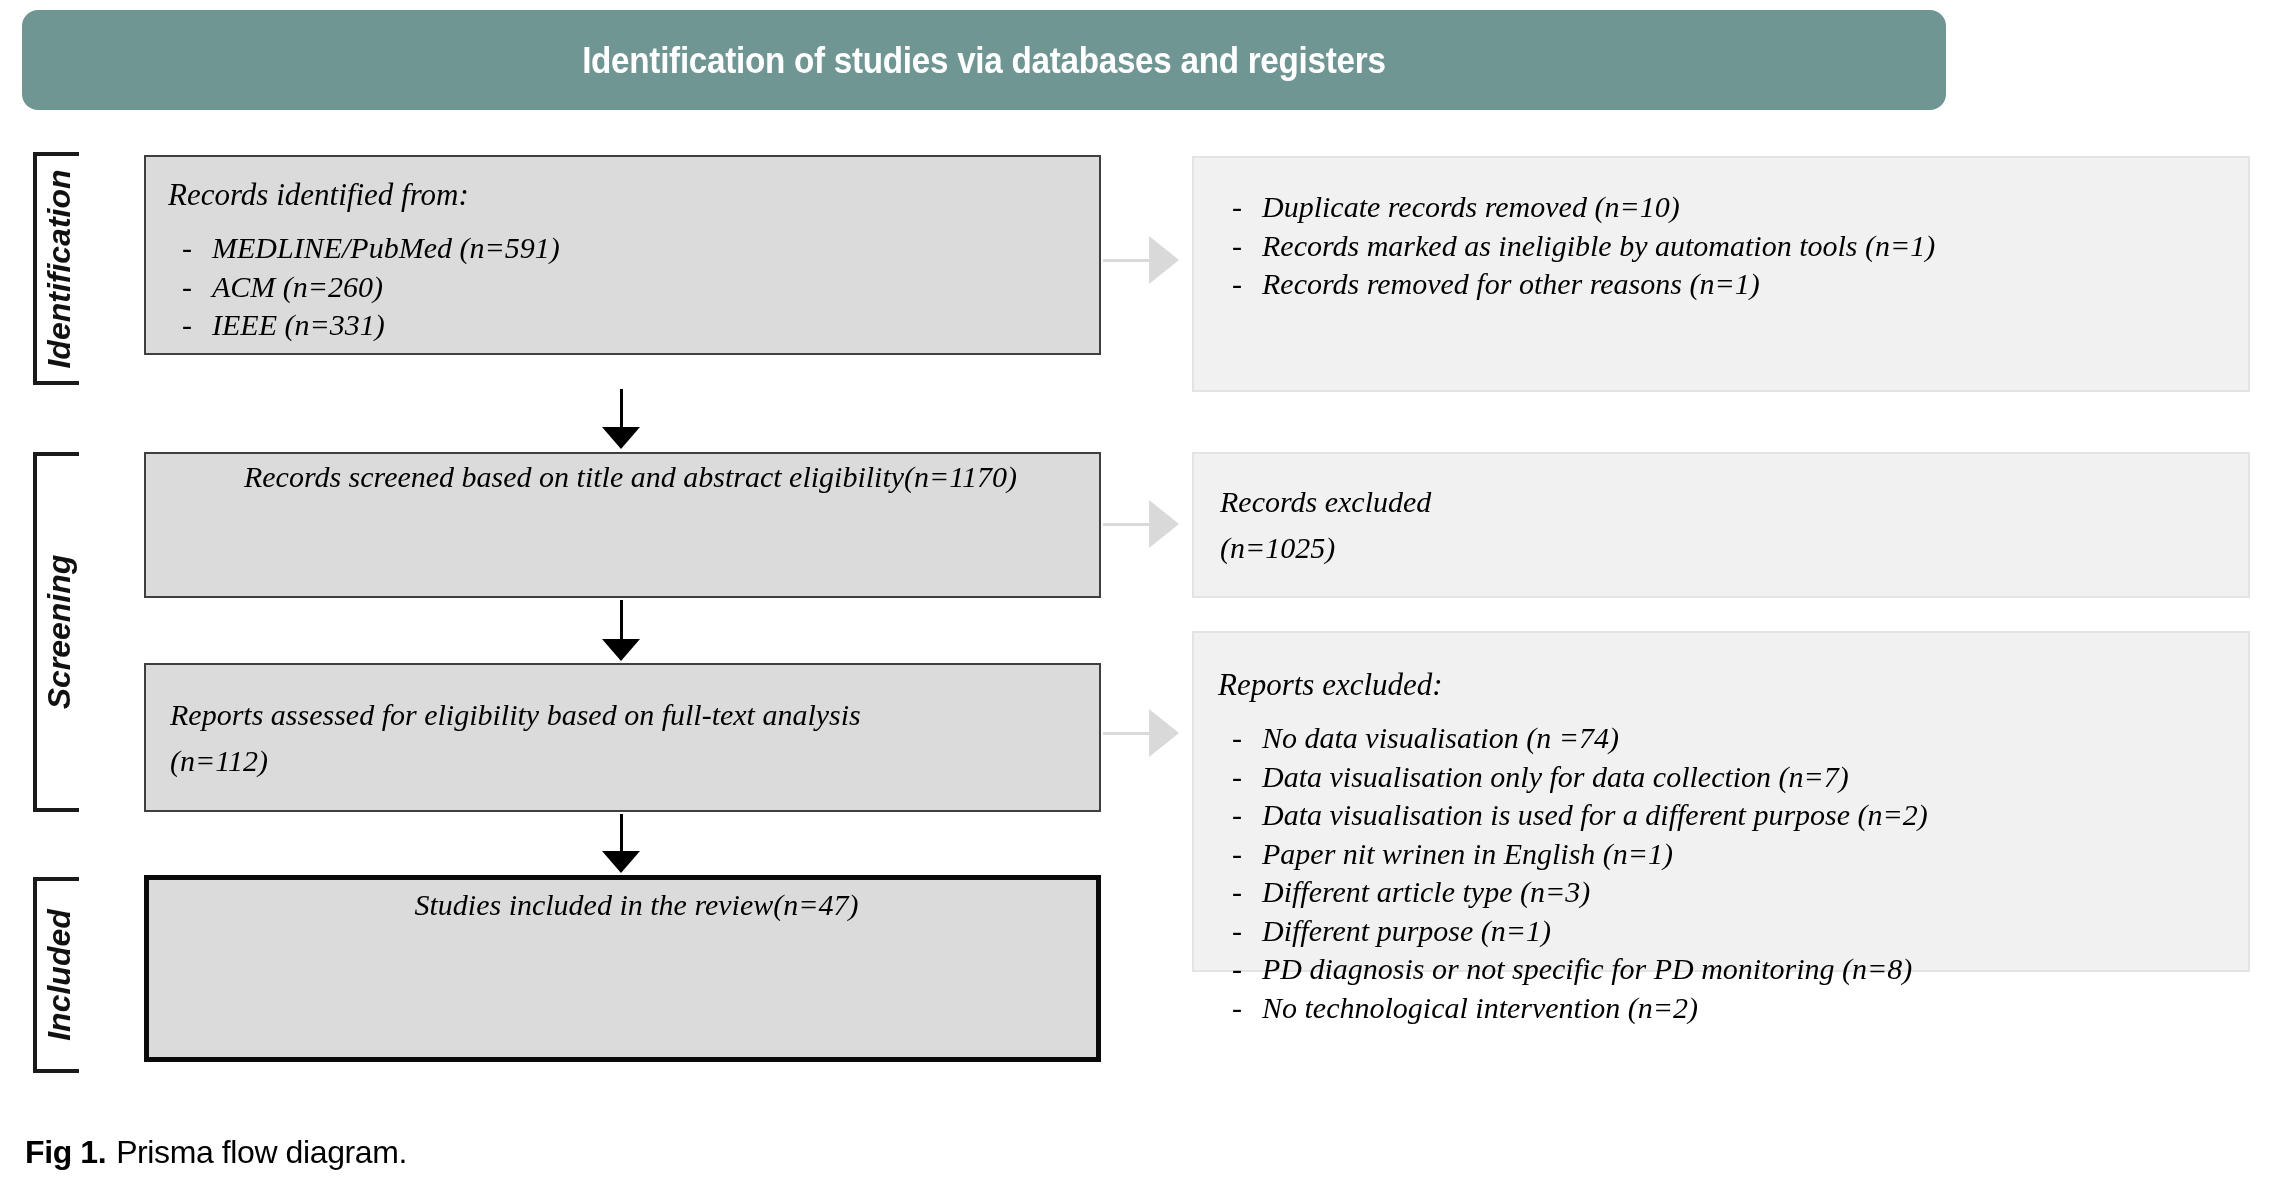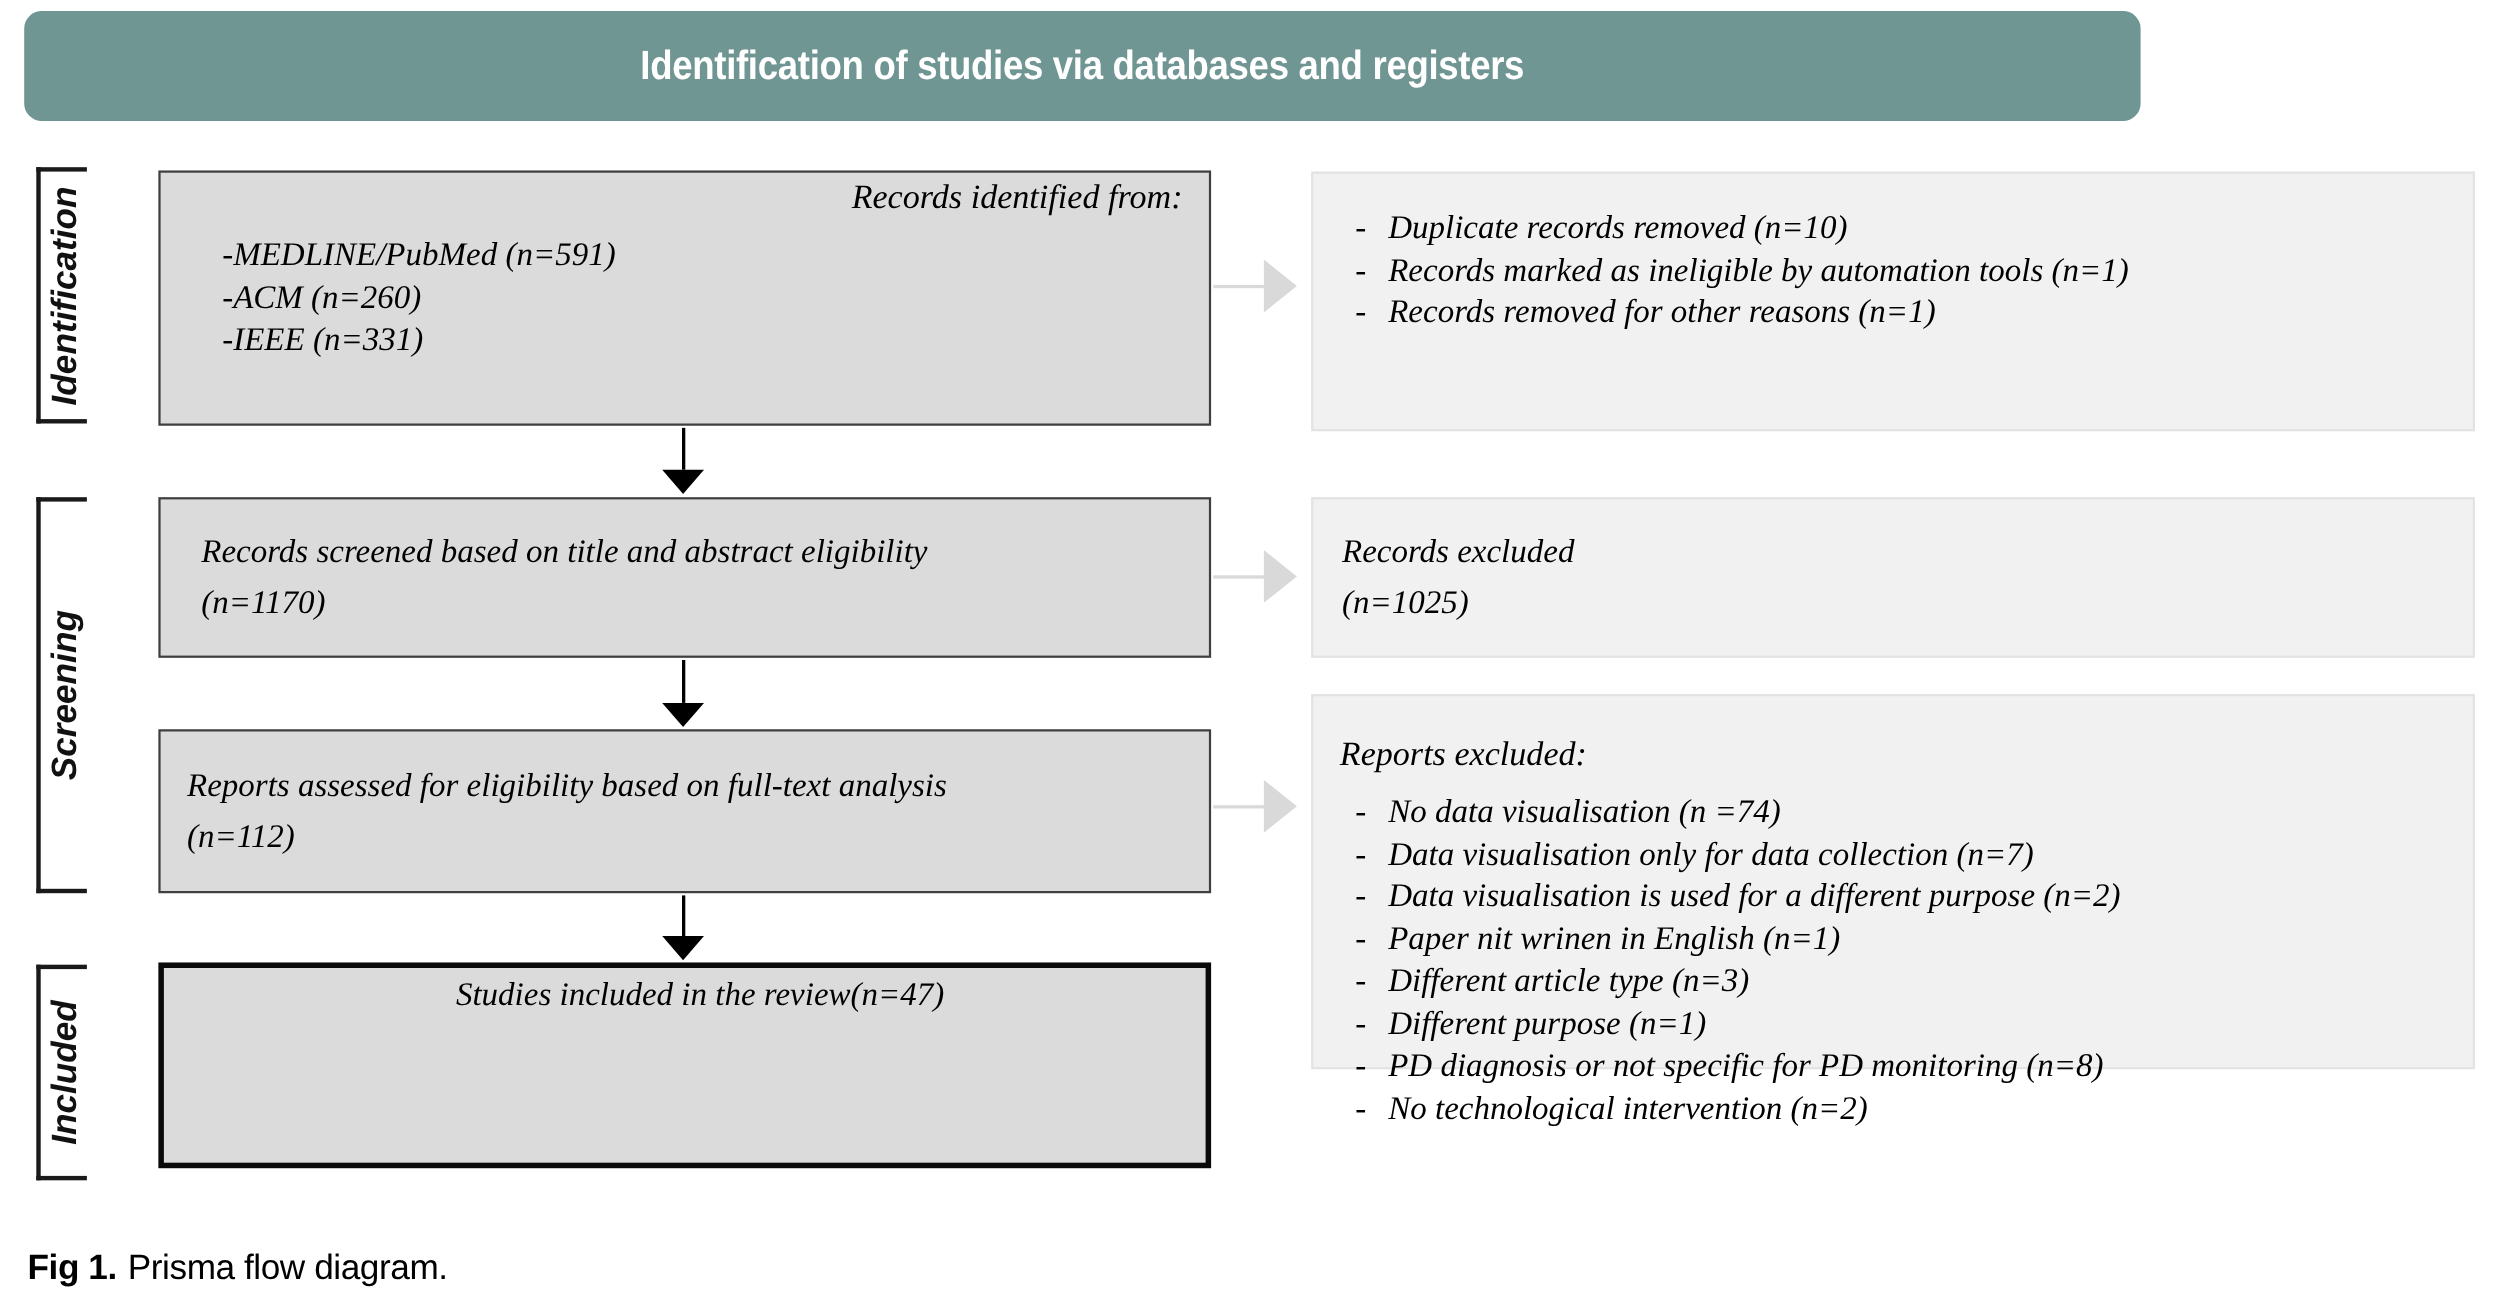--- a/index.html
+++ b/index.html
@@ -33,22 +33,22 @@
     font-family:"Liberation Sans",sans-serif;font-weight:700;font-style:italic;
     font-size:32px;white-space:nowrap;color:#111;
   }
 
   
   .flow-box{
     position:absolute;left:144px;width:957px;box-sizing:border-box;
     background:#DBDBDB;border:2px solid #3F3F3F;
     font-style:italic;font-size:30px;line-height:38px;
   }
-  .box-identified{top:155px;height:232px;padding:0 24px 0 22px;text-align:right;}
-  .box-screened{top:452px;height:146px;display:flex;flex-direction:column;justify-content:center;padding-left:37px;line-height:46px;}
+  .box-identified{top:155px;height:200px;padding:16px 24px 0 22px;}
+  .box-screened{top:452px;height:146px;display:flex;flex-direction:row;justify-content:center;padding-left:16px;line-height:46px;}
   .box-assessed{top:663px;height:149px;display:flex;flex-direction:column;justify-content:center;padding-left:24px;line-height:46px;}
   .box-included{top:875px;height:187px;border:5px solid #0A0A0A;background:#DBDBDB;display:flex;flex-direction:row;justify-content:center;padding-left:28px;line-height:50px;}
 
   
   .side-box{
     position:absolute;left:1192px;width:1058px;box-sizing:border-box;
     background:#F1F1F1;border:2px solid #E3E3E3;
     font-style:italic;font-size:30px;line-height:38px;
   }
   .sbox-removed{top:156px;height:236px;padding:18px 20px 0 24px;}

